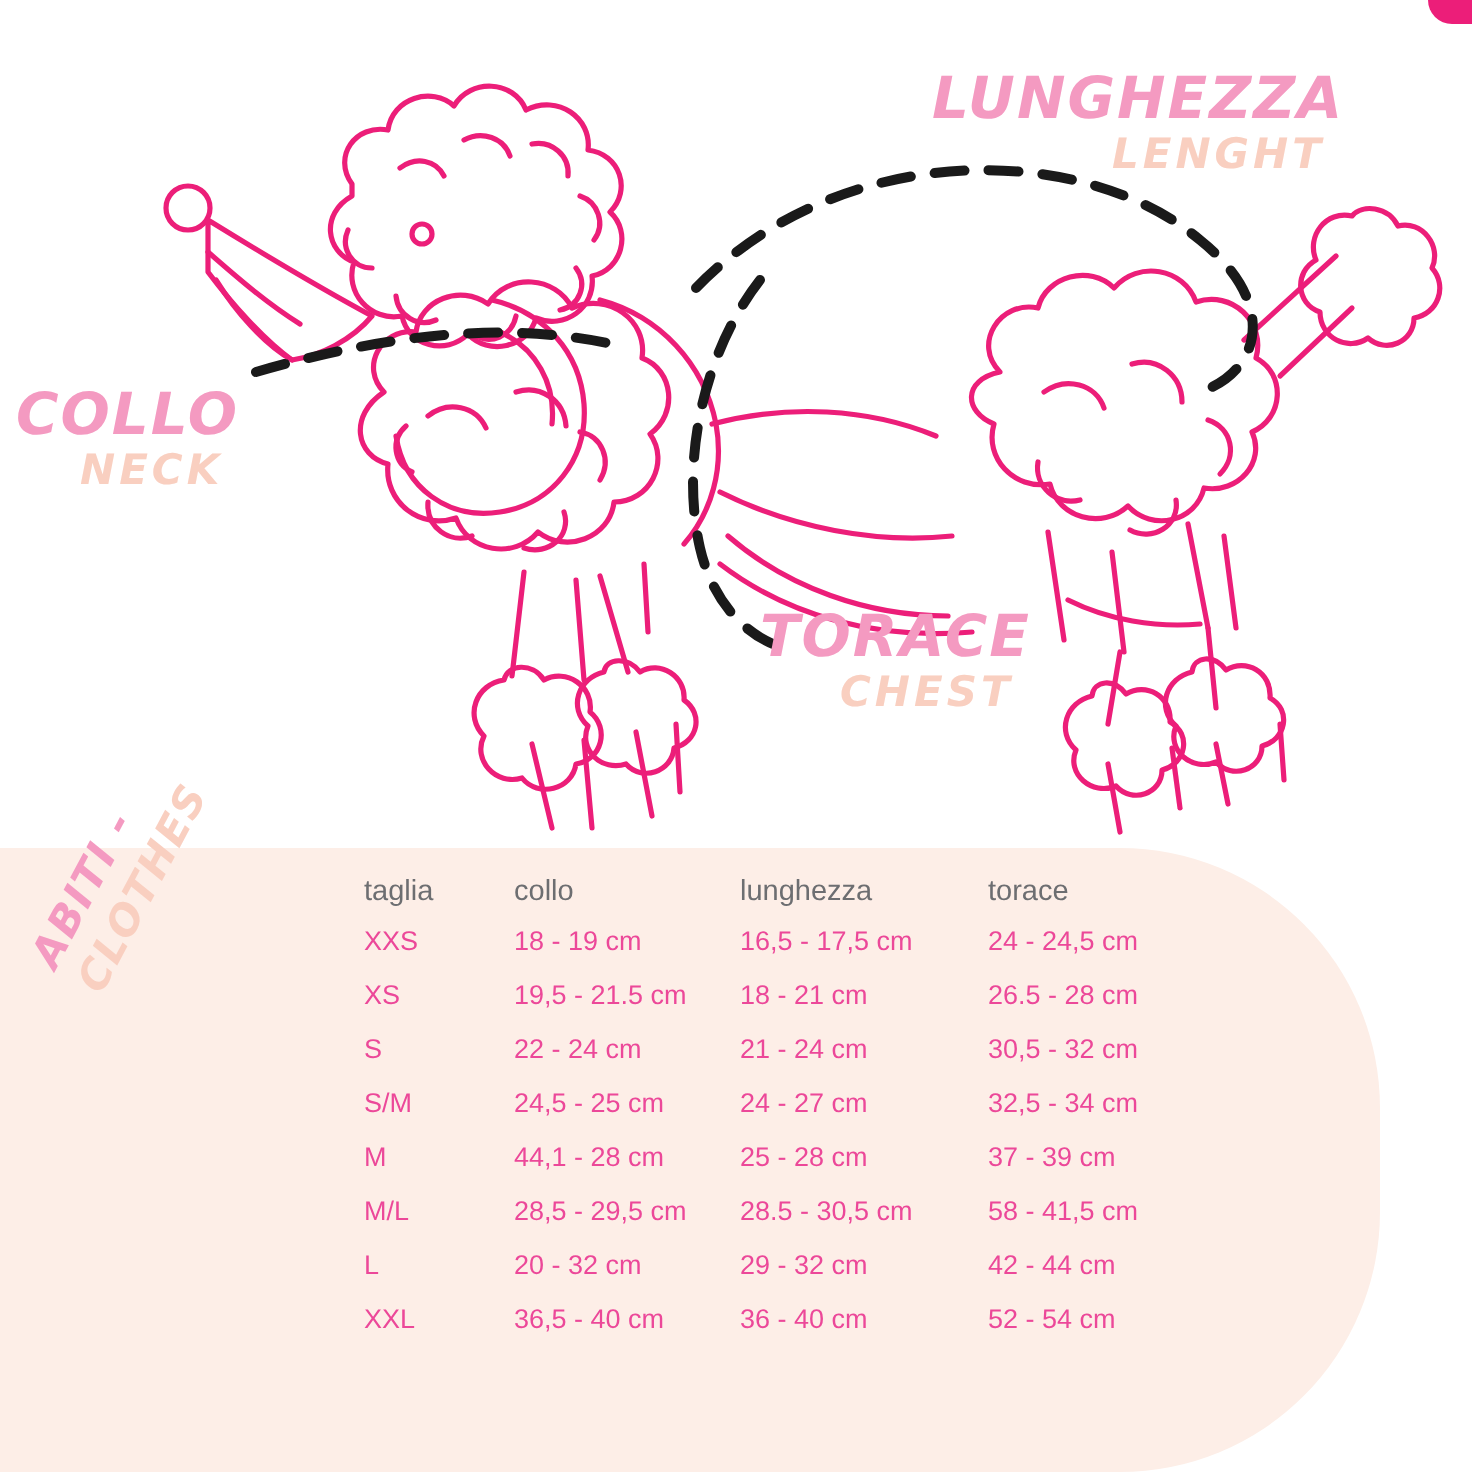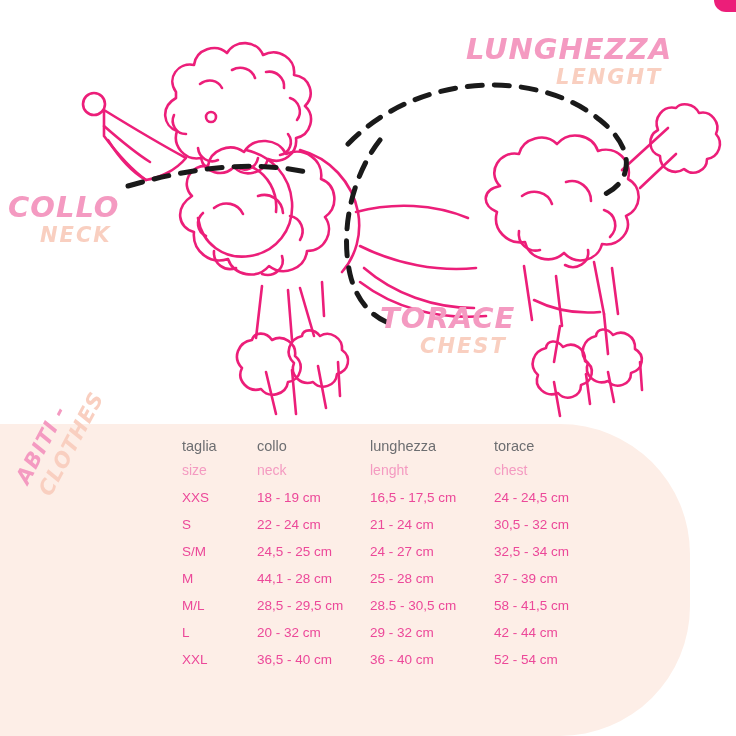--- a/index.html
+++ b/index.html
@@ -269,34 +269,34 @@
 </div>
 
 <table id="size-table">
   <tbody>
     <tr class="head">
       <td class="c0"><span class="hdr-it">taglia</span></td>
       <td class="c1"><span class="hdr-it">collo</span></td>
       <td class="c2"><span class="hdr-it">lunghezza</span></td>
       <td class="c3"><span class="hdr-it">torace</span></td>
     </tr>
-    <tr class="head2">
-      <td class="c0"><span class="hdr-en">size</span></td>
-      <td class="c1"><span class="hdr-en">neck</span></td>
-      <td class="c2"><span class="hdr-en">lenght</span></td>
-      <td class="c3"><span class="hdr-en">chest</span></td>
-    </tr>
 
     <tr>
       <td class="c0"><span class="cell-val">XXS</span></td>
       <td class="c1"><span class="cell-val">18 - 19 cm</span></td>
       <td class="c2"><span class="cell-val">16,5 - 17,5 cm</span></td>
       <td class="c3"><span class="cell-val">24 - 24,5 cm</span></td>
     </tr>
     <tr>
+      <td class="c0"><span class="cell-val">XS</span></td>
+      <td class="c1"><span class="cell-val">19,5 - 21.5 cm</span></td>
+      <td class="c2"><span class="cell-val">18 - 21 cm</span></td>
+      <td class="c3"><span class="cell-val">26.5 - 28 cm</span></td>
+    </tr>
+    <tr>
       <td class="c0"><span class="cell-val">S</span></td>
       <td class="c1"><span class="cell-val">22 - 24 cm</span></td>
       <td class="c2"><span class="cell-val">21 - 24 cm</span></td>
       <td class="c3"><span class="cell-val">30,5 - 32 cm</span></td>
     </tr>
     <tr>
       <td class="c0"><span class="cell-val">S/M</span></td>
       <td class="c1"><span class="cell-val">24,5 - 25 cm</span></td>
       <td class="c2"><span class="cell-val">24 - 27 cm</span></td>
       <td class="c3"><span class="cell-val">32,5 - 34 cm</span></td>

